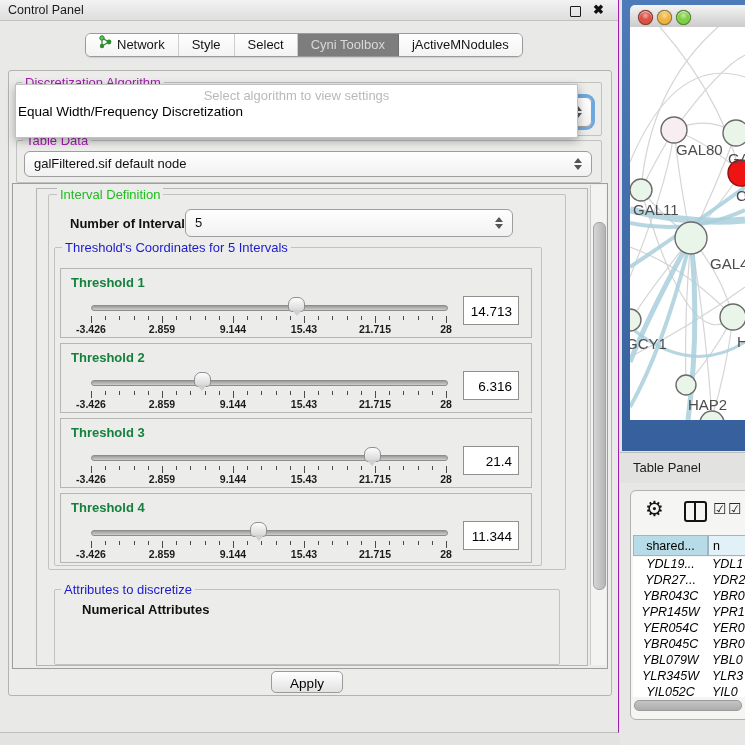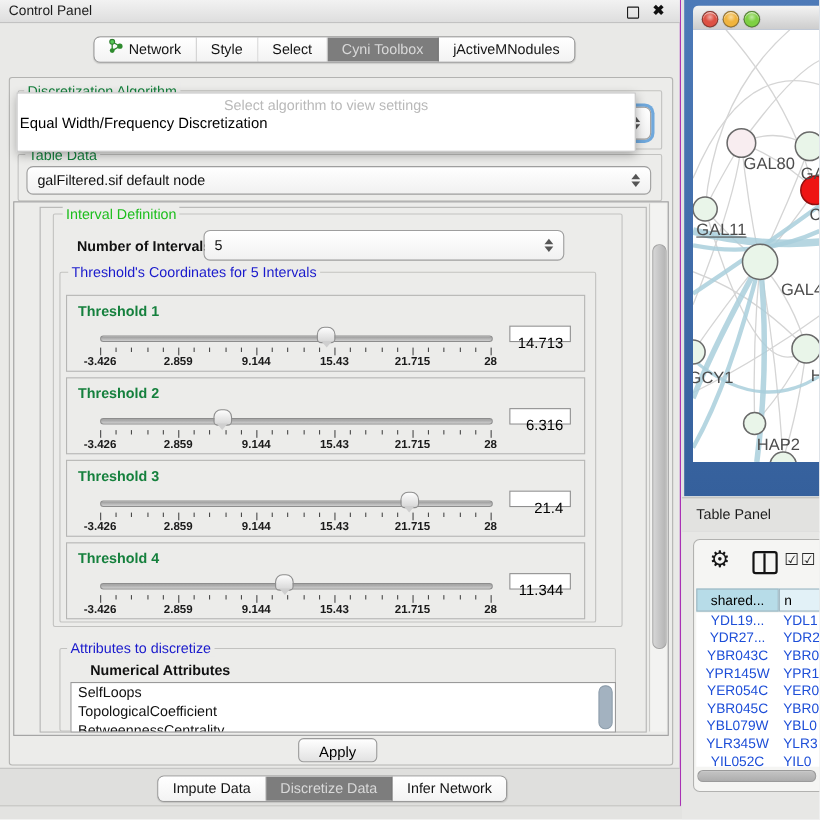--- a/index.html
+++ b/index.html
@@ -16,21 +16,21 @@
   .tabstrip{position:absolute;display:inline-flex;background:#fff;border:1px solid #9a9a9a;border-radius:6px;overflow:hidden;box-shadow:0 1px 1px rgba(0,0,0,.12);}
   .tabstrip .seg{display:flex;align-items:center;gap:5px;padding:0 13px;font-size:13px;color:#141414;line-height:22px;height:22px;border-right:1px solid #cdcdcd;background:linear-gradient(#ffffff,#f3f3f3);cursor:pointer;white-space:nowrap;}
   .tabstrip .seg:last-child{border-right:none;}
   .tabstrip .seg.sel{background:#7d7d7d;color:#d9d9d9;border-right-color:#6f6f6f;}
   #top-tabs{left:85px;top:33px;}
   #bottom-tabs{left:143px;top:6px;}
 
   .outer-panel{position:absolute;left:8px;top:70px;width:602px;height:624px;border:1px solid #b3b3b1;border-radius:3px;background:#ececea;}
 
   .groupbox{position:absolute;border:1px solid #c2c2c0;border-radius:2px;}
-  .group-title{position:absolute;background:#ececea;padding:0 3px;font-size:13px;color:#15803d;white-space:nowrap;}
+  .group-title{position:absolute;background:#ececea;padding:0 3px;font-size:13px;color:#a21caf;white-space:nowrap;}
   .gt-green{color:#1dbe1d;}
   .gt-blue{color:#1a1acc;}
 
   
   .combo{position:absolute;background:linear-gradient(#ffffff,#f1f1f1);border:1px solid #9e9e9e;border-radius:6px;font-size:13px;color:#111;cursor:pointer;}
   .combo .cval{position:absolute;left:9px;top:0;line-height:24px;}
   .spinner{position:absolute;right:9px;top:50%;transform:translateY(-50%);width:8px;height:12px;}
   .spinner:before,.spinner:after{content:"";position:absolute;left:0;border-left:4px solid transparent;border-right:4px solid transparent;}
   .spinner:before{top:0;border-bottom:5px solid #555;}
   .spinner:after{bottom:0;border-top:5px solid #555;}
@@ -52,21 +52,21 @@
 
   
   #threshold-rows{position:absolute;left:60px;top:268px;width:472px;}
   .t-panel{position:relative;width:470px;height:68px;border:1px solid #b6b6b4;background:#ececea;margin-bottom:5px;}
   .t-label{position:absolute;left:10px;top:6px;font-size:13px;font-weight:bold;color:#15803d;}
   .t-track{position:absolute;left:30px;top:36px;width:355px;height:4px;border-radius:3px;background:linear-gradient(#9b9b9b,#cfcfcf);border:1px solid #8d8d8d;cursor:pointer;}
   .t-thumb{position:absolute;top:28px;width:15px;height:13px;background:linear-gradient(#fdfdfd,#d6d6d6);border:1px solid #8f8f8f;border-radius:7px 7px 4px 4px;cursor:pointer;z-index:2;}
   .t-thumb:after{content:"";position:absolute;left:2.5px;top:12px;border-left:5px solid transparent;border-right:5px solid transparent;border-top:6px solid #cfcfcf;}
   .tick{position:absolute;width:1px;background:#4a4a4a;}
   .tick-label{position:absolute;top:54px;transform:translateX(-50%);font-size:10.5px;font-weight:600;color:#1b1b1b;}
-  .t-value{position:absolute;left:402px;top:27px;width:56px;height:15px;background:#fff;border:1px solid #8f8f8f;font-size:13.5px;line-height:29px;text-align:right;padding-right:6px;box-sizing:border-box;color:#000;}
+  .t-value{position:absolute;left:402px;top:27px;width:56px;height:29px;background:#fff;border:1px solid #8f8f8f;font-size:13.5px;line-height:29px;text-align:right;padding-right:6px;box-sizing:border-box;color:#000;}
 
   
   .attr-list{position:absolute;left:64px;top:620px;width:494px;height:44px;background:#fff;border:1px solid #9a9a9a;overflow:hidden;}
   .attr-item{font-size:13px;color:#111;line-height:17px;padding-left:6px;cursor:pointer;white-space:nowrap;}
   .attr-scroll{position:absolute;right:2px;top:2px;width:11px;height:38px;border-radius:6px;background:linear-gradient(90deg,#aebccা8,#9aaab8);background:#a3b2c0;border:1px solid #8d9dab;cursor:pointer;}
 
   .apply-btn{position:absolute;left:271px;top:671px;width:72px;height:22px;background:linear-gradient(#ffffff,#e2e2e2);border:1px solid #9b9b9b;border-radius:5px;font-size:13.5px;text-align:center;line-height:21px;color:#000;cursor:pointer;}
 
   .bottom-band{position:absolute;left:0;top:698px;width:618px;height:33px;background:#dfdfdd;border-top:1px solid #c4c4c2;}
 
@@ -80,21 +80,21 @@
   .tp-bar{position:absolute;left:620px;top:452px;width:125px;height:30px;background:#e2e2e0;border-top:1px solid #bdbdbb;border-bottom:1px solid #c6c6c4;}
   .tp-bar .t{position:absolute;left:13px;top:7px;font-size:13px;color:#1c1c1c;}
   .tp-area{position:absolute;left:620px;top:483px;width:125px;height:262px;background:#e7e7e5;}
   .tp-card{position:absolute;left:630px;top:490px;width:115px;height:228px;background:#f5f5f3;border:1px solid #b2b2b0;border-radius:6px 0 0 6px;overflow:hidden;}
   .gear{position:absolute;left:14px;top:6px;font-size:21px;color:#161616;cursor:pointer;line-height:24px;}
   .cols-icon{position:absolute;left:53px;top:10px;width:19px;height:17px;border:2.4px solid #131313;border-radius:3px;cursor:pointer;}
   .cols-icon:after{content:"";position:absolute;left:7.5px;top:0;width:2.4px;height:17px;background:#131313;}
   .chk{position:absolute;top:9px;font-size:15px;color:#2a2a2a;cursor:pointer;}
   .hdr-cell{position:absolute;top:44px;height:21px;font-size:12.5px;line-height:21px;border:1px solid #9fb6c0;box-sizing:border-box;cursor:pointer;}
   .tp-rows{position:absolute;left:2px;top:66px;width:113px;height:140px;overflow:hidden;background:#fff;}
-  .tp-row{position:relative;height:16px;font-size:12.5px;color:#1d4ed8;cursor:pointer;}
+  .tp-row{position:relative;height:16px;font-size:12.5px;color:#000000;cursor:pointer;font-style:italic;}
   .tp-row .c1{position:absolute;left:0;top:0;width:75px;text-align:center;}
   .tp-row .c2{position:absolute;left:79px;top:0;white-space:nowrap;}
   .hscroll{position:absolute;left:3px;top:209px;width:106px;height:9px;border-radius:5px;background:linear-gradient(#c4c4c4,#adadad);border:1px solid #9b9b9b;cursor:pointer;}
 </style>
 </head>
 <body>
 
 <div id="root">
 
   <div class="cp-window">
@@ -319,44 +319,23 @@
           <div class="tick-label" style="left: 314px;">21.715</div>
           <div class="tick-label" style="left: 385px;">28</div>
           <div class="t-thumb" style="left: 189.348px;"></div>
           <div class="t-value">11.344</div>
         </div>
       </div>
 
     <div class="groupbox" style="left:54px;top:589px;width:504px;height:74px;"></div>
     <div class="group-title gt-blue" style="left:61px;top:582px;">Attributes to discretize</div>
     <div class="lbl-bold" style="left:58px;top:602px;margin-left:24px;">Numerical Attributes</div>
-    <div class="attr-list">
-      <div id="attr-items">
-          <div class="attr-item">SelfLoops</div>
-          <div class="attr-item">TopologicalCoefficient</div>
-          <div class="attr-item">BetweennessCentrality</div>
-        </div>
-      <div class="attr-scroll"></div>
-    </div>
 
     <button class="apply-btn">Apply</button>
 
-    <div class="bottom-band">
-      <div id="bottom-tabs" class="tabstrip">
-          <div class="seg">
-            <span>Impute Data</span>
-          </div>
-          <div class="seg sel">
-            <span>Discretize Data</span>
-          </div>
-          <div class="seg">
-            <span>Infer Network</span>
-          </div>
-        </div>
-    </div>
   </div>
 
   <div class="net-window">
     <div class="net-titlebar">
       <span class="tl" style="left: 8px; background: radial-gradient(circle at 50% 35%, rgba(255, 255, 255, 0.533), transparent 40%), rgb(221, 81, 68); border: 1px solid rgba(0, 0, 0, 0.35);"></span>
       <span class="tl" style="left: 27px; background: radial-gradient(circle at 50% 35%, rgba(255, 255, 255, 0.533), transparent 40%), rgb(240, 180, 62); border: 1px solid rgba(0, 0, 0, 0.35);"></span>
       <span class="tl" style="left: 46px; background: radial-gradient(circle at 50% 35%, rgba(255, 255, 255, 0.533), transparent 40%), rgb(126, 208, 67); border: 1px solid rgba(0, 0, 0, 0.35);"></span>
     </div>
     <div class="net-canvas">
       <svg id="net-svg" width="115" height="393">
@@ -395,21 +374,21 @@
           <circle cx="61" cy="211" r="16" fill="#e9f5e9" stroke="#6a6a6a" stroke-width="1.4"></circle>
           <circle cx="0" cy="293" r="11" fill="#e9f5e9" stroke="#6a6a6a" stroke-width="1.4"></circle>
           <circle cx="103" cy="290" r="13" fill="#e9f5e9" stroke="#6a6a6a" stroke-width="1.4"></circle>
           <circle cx="56" cy="358" r="10" fill="#e9f5e9" stroke="#6a6a6a" stroke-width="1.4"></circle>
           <circle cx="82" cy="396" r="12" fill="#e9f5e9" stroke="#6a6a6a" stroke-width="1.4"></circle>
         </svg>
       <div id="net-labels">
           <div class="node-label" style="left: 46px; top: 114px;">GAL80</div>
           <div class="node-label" style="left: 98px; top: 123px;">GA</div>
           <div class="node-label" style="left: 106px; top: 160px;">C</div>
-          <div class="node-label" style="left: 3px; top: 174px; text-decoration: underline;">GAL11</div>
+          <div class="node-label" style="left: 3px; top: 174px;">GAL11</div>
           <div class="node-label" style="left: 80px; top: 228px; text-align: right;">GAL4</div>
           <div class="node-label" style="left: -4px; top: 308px;">GCY1</div>
           <div class="node-label" style="left: 107px; top: 306px;">H</div>
           <div class="node-label" style="left: 58px; top: 369px;">HAP2</div>
         </div>
     </div>
   </div>
 
   <div class="tp-bar">
     <span class="t">Table Panel</span>

